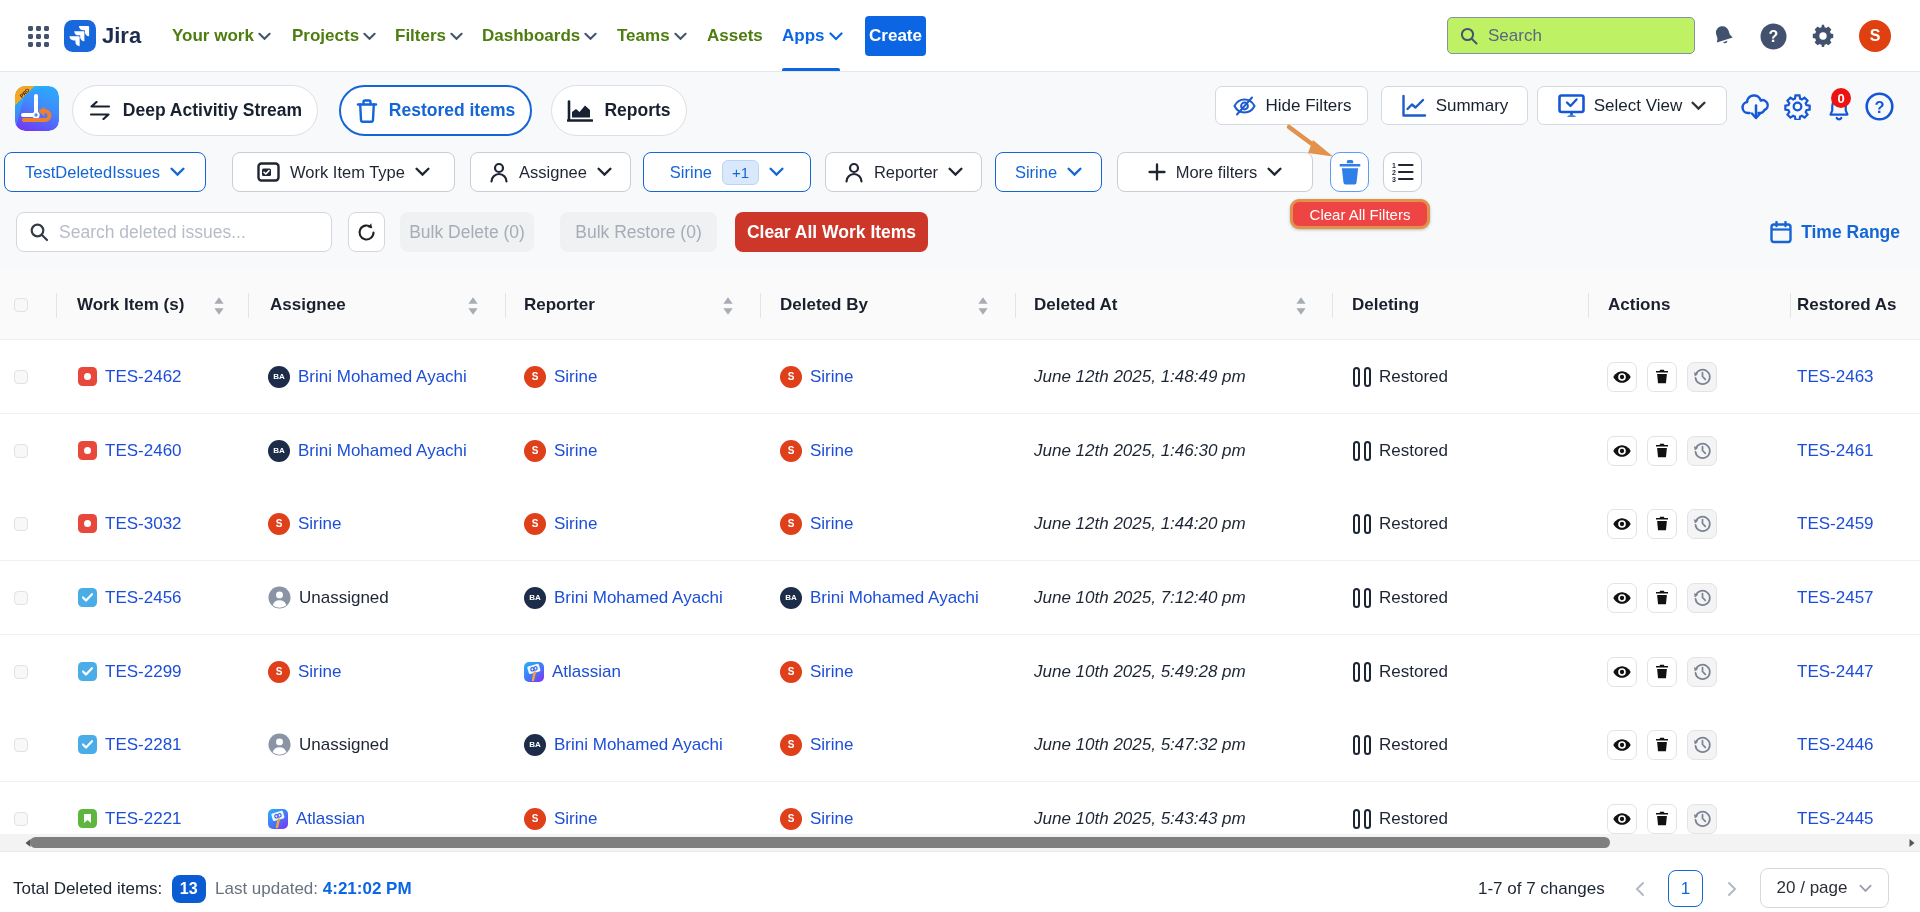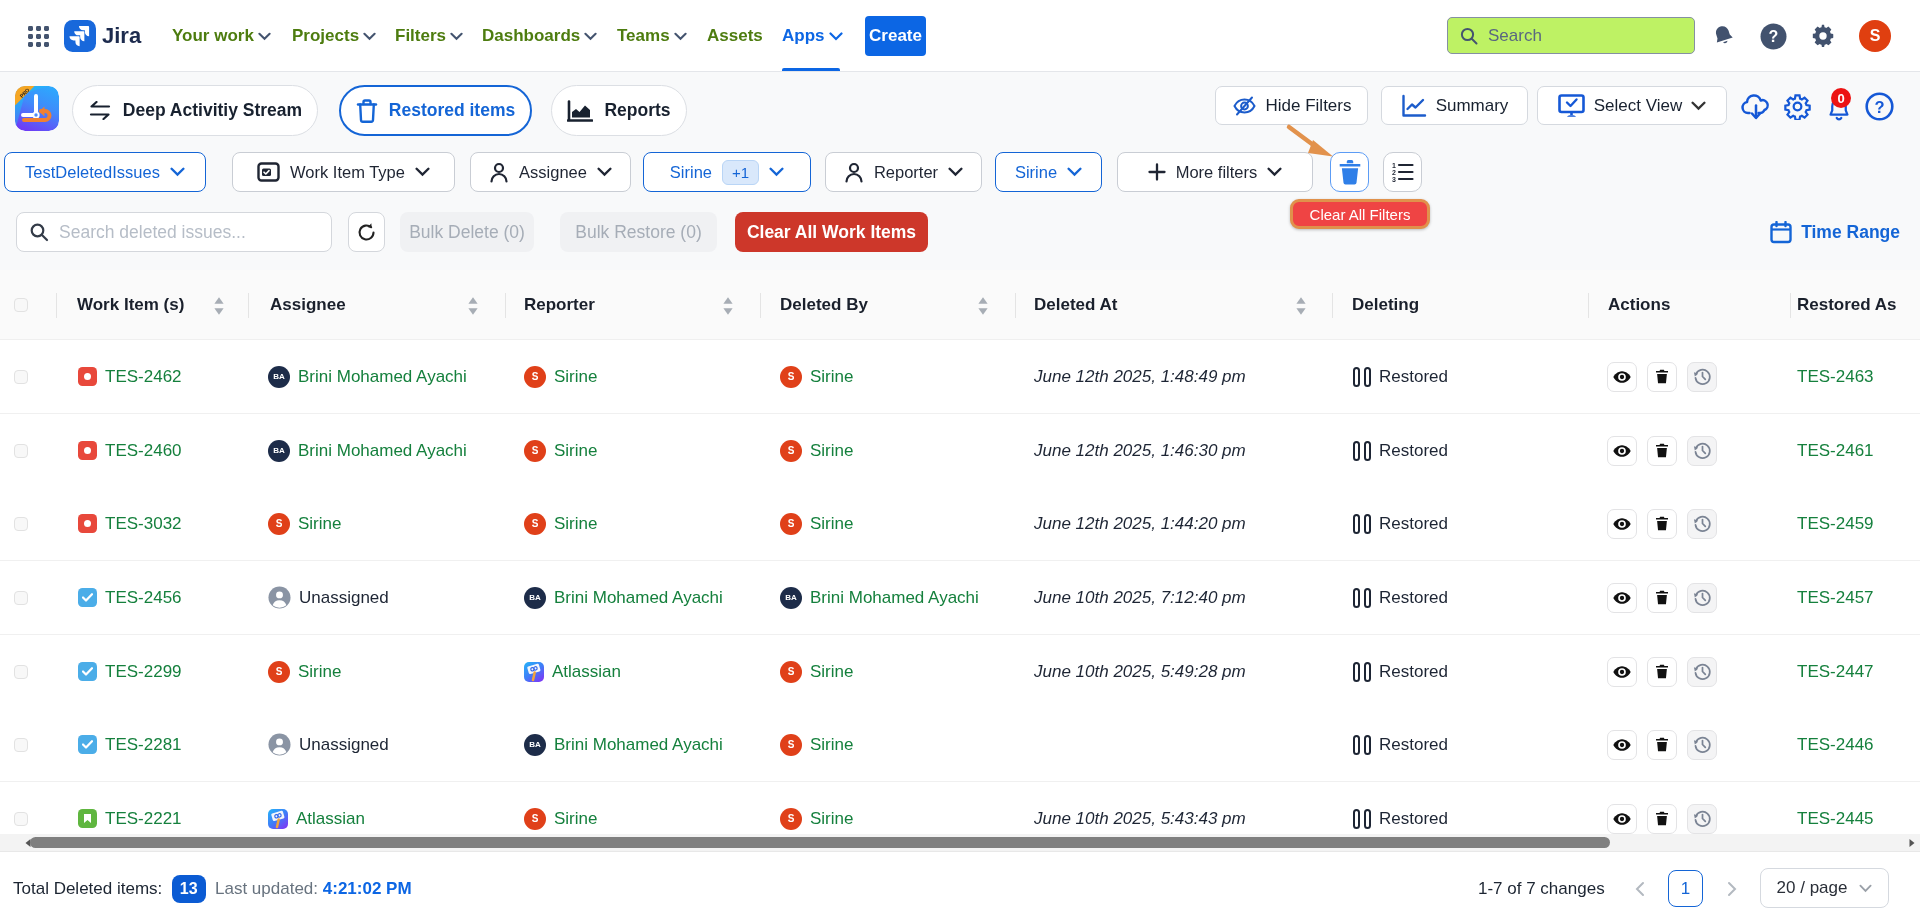--- a/index.html
+++ b/index.html
@@ -27,21 +27,21 @@
 .cbtn { position:absolute; top:212px; height:40px; border-radius:8px; display:flex; align-items:center; justify-content:center; font-size:17.5px; }
 
 #table { position:absolute; left:0; top:270px; width:1920px; height:583px; background:#fff; overflow:hidden; }
 #thead { position:absolute; left:0; top:0; width:1920px; height:70px; background:#fafafa; border-bottom:1px solid #efefef; }
 .hsep { position:absolute; top:23px; width:1px; height:25px; background:#e4e4e4; }
 .hcell { position:absolute; top:0; height:70px; display:flex; align-items:center; font-weight:bold; font-size:17px; color:#1a202c; }
 .sorter { position:absolute; width:12px; height:22px; }
 .row { position:absolute; left:0; width:1920px; height:74px; background:#fff; border-bottom:1px solid #f0f0f0; }
 .cell { position:absolute; top:0; height:73px; display:flex; align-items:center; gap:8px; font-size:17px; color:#1d2534; }
 .cell.date { font-size:17px;font-style:italic; }
-.cell a, .blueln { color:#15803d; text-decoration:none; }
+.cell a, .blueln { color:#1d4ed8; text-decoration:none; }
 .av { width:22px; height:22px; border-radius:50%; color:#fff; font-weight:bold; display:flex; align-items:center; justify-content:center; flex:none; }
 .av.ba { background:#1d2c49; font-size:8px; }
 .av.s { background:#e04019; font-size:10px; }
 .typeicon { width:19px; height:19px; border-radius:4.5px; display:flex; align-items:center; justify-content:center; flex:none; }
 .rowcheck { position:absolute; left:14px; top:30px; width:14px; height:14px; border:1px solid #e2e2e2; background:#f8f8f8; border-radius:4px; }
 .actbtn { width:30px; height:30px; border:1px solid #e3e3e5; border-radius:7px; background:#fff; display:flex; align-items:center; justify-content:center; }
 
 .pause { display:inline-flex; gap:4px; }
 .pause i { width:7px; height:20px; border:2.6px solid #1d2534; border-radius:3.5px; background:#fff; }
 
@@ -669,20 +669,21 @@
           <span style="color:#1d2534">Unassigned</span>
         </div>
   <div class="cell" style="left:524px">
           <span class="av ba">BA</span>
           <span class="blueln">Brini Mohamed Ayachi</span>
         </div>
   <div class="cell" style="left:780px">
           <span class="av s">S</span>
           <span class="blueln">Sirine</span>
         </div>
+  <div class="cell date" style="left:1034px">June 10th 2025, 5:47:32 pm</div>
   <div class="cell" style="left:1353px"><span class="pause">
             <i></i>
             <i></i>
           </span>Restored</div>
   <div class="cell" style="left:1607px; gap:10px;">
           <span class="actbtn">
             <svg width="20" height="20" viewBox="0 0 24 24">
               <path fill="#111" d="M12 5C6.5 5 2.6 9.6 1.6 12c1 2.4 4.9 7 10.4 7s9.4-4.6 10.4-7C21.4 9.6 17.5 5 12 5z"></path>
               <circle cx="12" cy="12" r="4.6" fill="#fff"></circle>
               <circle cx="12" cy="12" r="2.6" fill="#111"></circle>

